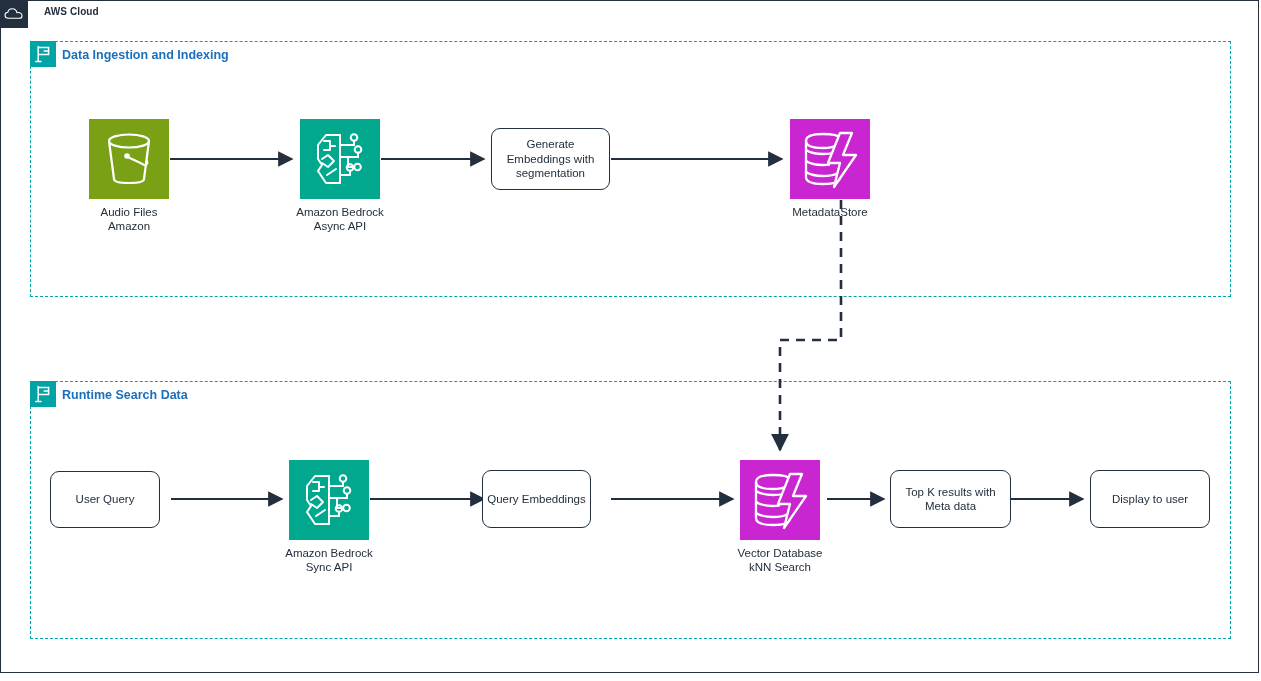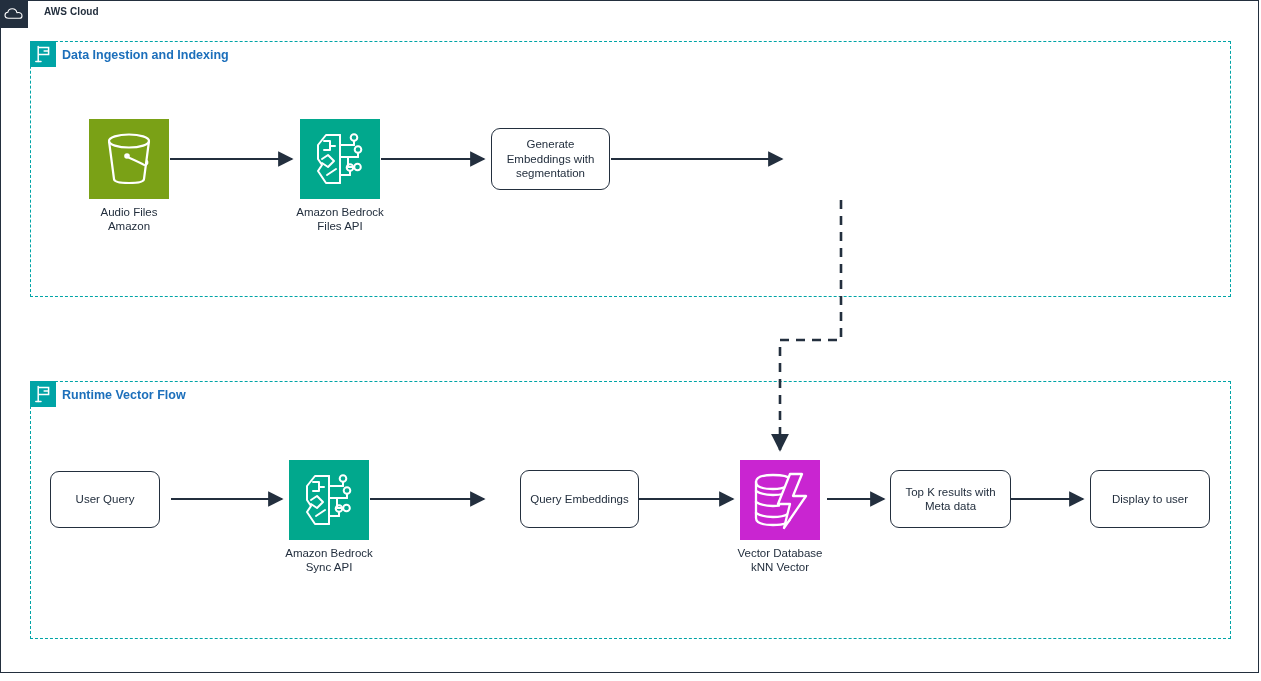--- a/index.html
+++ b/index.html
@@ -79,21 +79,21 @@
 
   <div class="group" style="left:30px;top:381px;width:1201px;height:258px;"></div>
   <div class="group-icon" style="left:30px;top:381px;">
     <svg width="17" height="18" viewBox="0 0 17 18">
       <path d="M3.2 1.5 L3.2 16.5" stroke="#ffffff" stroke-width="1.5" fill="none" stroke-linecap="round"></path>
       <path d="M3.2 2.4 L13.6 2.4 L13.6 9.6 L3.2 9.6" stroke="#ffffff" stroke-width="1.5" fill="none"></path>
       <path d="M8.6 6.0 L13.6 6.0" stroke="#ffffff" stroke-width="1.5" fill="none"></path>
       <path d="M0.8 16.5 L6.0 16.5" stroke="#ffffff" stroke-width="1.5" fill="none" stroke-linecap="round"></path>
     </svg>
   </div>
-  <div class="group-title" style="left:62px;top:388px;">Runtime Vector Flow</div>
+  <div class="group-title" style="left:62px;top:388px;">Runtime Search Data</div>
 
   <svg class="edges">
     <defs>
       <marker id="arrow" viewBox="0 0 10 10" refX="9" refY="5" markerWidth="7" markerHeight="7" orient="auto-start-reverse">
         <path d="M 0 0 L 10 5 L 0 10 z" fill="#232F3E"></path>
       </marker>
     </defs>
 
     <line x1="170" y1="159" x2="292" y2="159" stroke="#232F3E" stroke-width="2.2" marker-end="url(#arrow)"></line>
     <line x1="381" y1="159" x2="484" y2="159" stroke="#232F3E" stroke-width="2.2" marker-end="url(#arrow)"></line>
@@ -143,26 +143,41 @@
       </g>
       <g fill="none" stroke="#ffffff" stroke-width="2">
         <circle cx="54" cy="18.5" r="3.3"></circle>
         <circle cx="58" cy="30.5" r="3.3"></circle>
         <circle cx="57.5" cy="48" r="3.3"></circle>
         <circle cx="50" cy="48.5" r="3.3"></circle>
       </g>
     </svg>
     <div class="svc-label">
       <span>Amazon Bedrock</span><br>
-      <span>Files API</span>
+      <span>Async API</span>
     </div>
   </div>
 
   <div class="pbox" style="left:491px;top:128px;width:119px;height:62px;">Generate Embeddings with segmentation</div>
 
+  <div class="svc" style="left:790px;top:119px;width:80px;height:80px;">
+    <svg class="svc-box" viewBox="0 0 80 80">
+      <rect x="0" y="0" width="80" height="80" fill="#C925D1"></rect>
+      <g fill="none" stroke="#ffffff" stroke-width="2.3" stroke-linejoin="round" stroke-linecap="round">
+        <path d="M16 22 Q16 15 33 15 Q48 15 50 19"></path>
+        <path d="M16 22 L16 58 Q16 65 33 65 Q50 65 50 58 L50 52"></path>
+        <path d="M16 31 Q22 35 33 35 Q39 35 43 34"></path>
+        <path d="M16 42 Q22 46 33 46 Q36 46 39 45.6"></path>
+        <path d="M16 53 Q22 57 33 57 Q43 57 48 54"></path>
+        <path d="M16 22 Q16 29 33 29 Q42 29 46 26.5"></path>
+      </g>
+      <path d="M50 14 L38 44 L50 44 L44 68 L66 36 L53 36 L62 14 Z" fill="#C925D1" stroke="#ffffff" stroke-width="2.3" stroke-linejoin="round"></path>
+    </svg>
+    <div class="svc-label">MetadataStore</div>
+  </div>
 
   <div class="pbox" style="left:50px;top:471px;width:110px;height:57px;">User Query</div>
 
   <div class="svc" style="left:289px;top:460px;width:80px;height:80px;">
     <svg class="svc-box" viewBox="0 0 80 80">
       <rect x="0" y="0" width="80" height="80" fill="#01A88D"></rect>
       <g fill="none" stroke="#ffffff" stroke-width="2" stroke-linejoin="round" stroke-linecap="round">
         <path d="M40 16 L26 16 L18 26 L18 40 L22 46 L18 52 L26 64 L40 64 Z"></path>
         <path d="M40 16 L40 64"></path>
         <path d="M24 22 L30 22 L30 31 L24 31"></path>
@@ -183,38 +198,38 @@
         <circle cx="57.5" cy="48" r="3.3"></circle>
         <circle cx="50" cy="48.5" r="3.3"></circle>
       </g>
     </svg>
     <div class="svc-label">
       <span>Amazon Bedrock</span><br>
       <span>Sync API</span>
     </div>
   </div>
 
-  <div class="pbox" style="left:520px;top:470px;width:119px;height:58px;">Query Embeddings</div>
+  <div class="pbox" style="left:482px;top:470px;width:109px;height:58px;">Query Embeddings</div>
 
   <div class="svc" style="left:740px;top:460px;width:80px;height:80px;border-radius:20px;">
     <svg class="svc-box" viewBox="0 0 80 80">
       <rect x="0" y="0" width="80" height="80" fill="#C925D1"></rect>
       <g fill="none" stroke="#ffffff" stroke-width="2.3" stroke-linejoin="round" stroke-linecap="round">
         <path d="M16 22 Q16 15 33 15 Q48 15 50 19"></path>
         <path d="M16 22 L16 58 Q16 65 33 65 Q50 65 50 58 L50 52"></path>
         <path d="M16 31 Q22 35 33 35 Q39 35 43 34"></path>
         <path d="M16 42 Q22 46 33 46 Q36 46 39 45.6"></path>
         <path d="M16 53 Q22 57 33 57 Q43 57 48 54"></path>
         <path d="M16 22 Q16 29 33 29 Q42 29 46 26.5"></path>
       </g>
       <path d="M50 14 L38 44 L50 44 L44 68 L66 36 L53 36 L62 14 Z" fill="#C925D1" stroke="#ffffff" stroke-width="2.3" stroke-linejoin="round"></path>
     </svg>
     <div class="svc-label">
       <span>Vector Database</span><br>
-      <span>kNN Vector</span>
+      <span>kNN Search</span>
     </div>
   </div>
 
   <div class="pbox" style="left:890px;top:470px;width:121px;height:58px;">Top K results with Meta data</div>
 
   <div class="pbox" style="left:1090px;top:470px;width:120px;height:58px;">Display to user</div>
 
 </div>
 
 </body></html>

